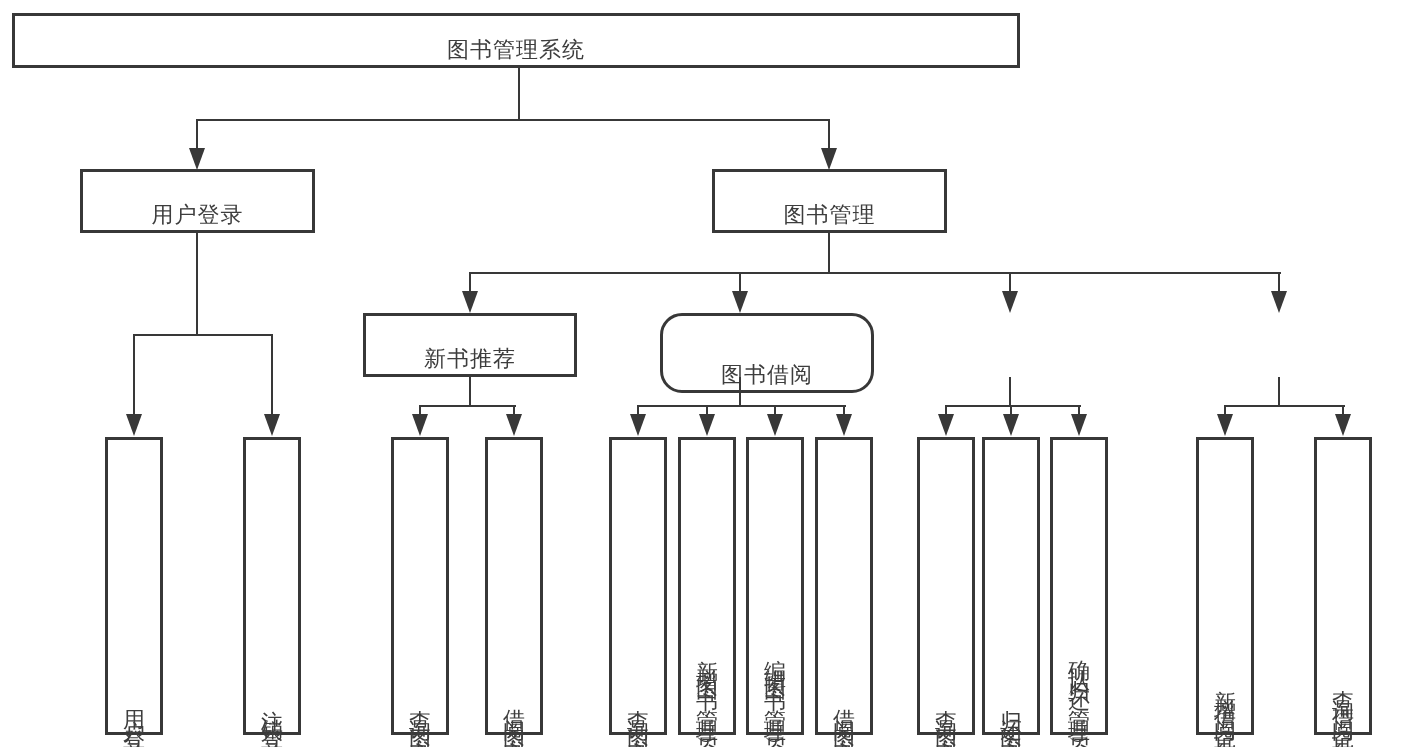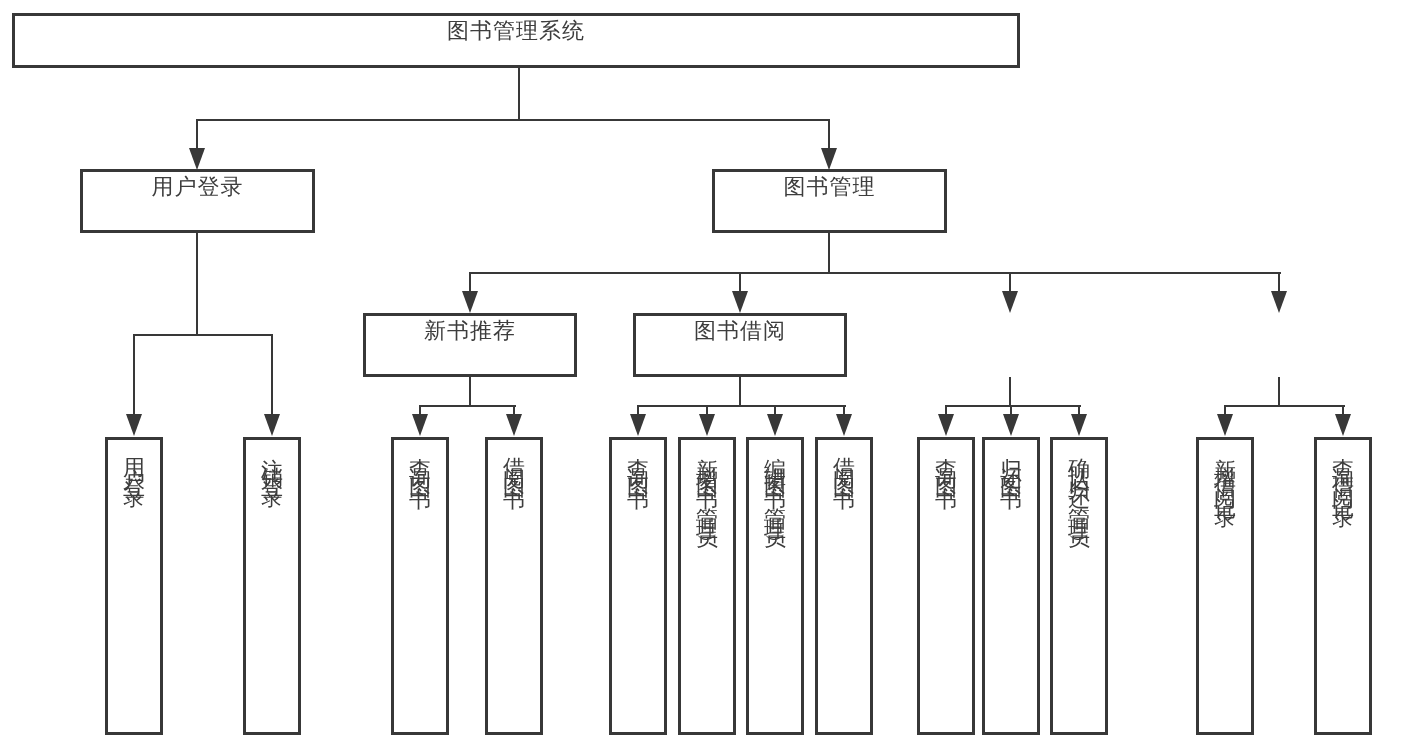--- a/index.html
+++ b/index.html
@@ -3,21 +3,21 @@
 <meta charset="utf-8">
 <style>
   html,body{margin:0;padding:0;background:#ffffff;}
   #canvas{
     position:relative;width:1405px;height:747px;background:#ffffff;
     font-family:"Liberation Sans","DejaVu Sans",sans-serif;
     overflow:hidden;
   }
   .box{
     position:absolute;background:#ffffff;border:3px solid #383838;
-    box-sizing:border-box;display:flex;align-items:flex-start;justify-content:center;
+    box-sizing:border-box;display:flex;align-items:flex-end;justify-content:center;
     color:#3d3d3d;
   }
   .hbox{font-size:22px;letter-spacing:1px;}
   .vbox .vtext{
     writing-mode:vertical-rl;text-orientation:mixed;
     font-size:22px;letter-spacing:10px;line-height:1.1;
   }
   .vline,.hline{position:absolute;background:#383838;}
   .arrow{
     position:absolute;width:0;height:0;
@@ -74,21 +74,21 @@
   <div class="vline" style="left:1009px;top:272px;width:2px;height:22px;"></div>
   <div class="vline" style="left:1278px;top:272px;width:2px;height:22px;"></div>
   <div class="arrow" style="left:462px;top:291px;"></div>
   <div class="arrow" style="left:732px;top:291px;"></div>
   <div class="arrow" style="left:1002px;top:291px;"></div>
   <div class="arrow" style="left:1271px;top:291px;"></div>
 
   <div class="box hbox" style="left:363px;top:313px;width:214px;height:64px;">
     <span>新书推荐</span>
   </div>
-  <div class="box hbox" style="left:633px;top:313px;width:214px;height:64px;">
+  <div class="box hbox" style="left:660px;top:313px;width:214px;height:80px;border-radius:22px;">
     <span>图书借阅</span>
   </div>
 
   <div class="vline" style="left:469px;top:377px;width:2px;height:29px;"></div>
   <div class="hline" style="left:419px;top:405px;width:97px;height:2px;"></div>
   <div class="vline" style="left:419px;top:405px;width:2px;height:12px;"></div>
   <div class="vline" style="left:513px;top:405px;width:2px;height:12px;"></div>
   <div class="arrow" style="left:412px;top:414px;"></div>
   <div class="arrow" style="left:506px;top:414px;"></div>
 

